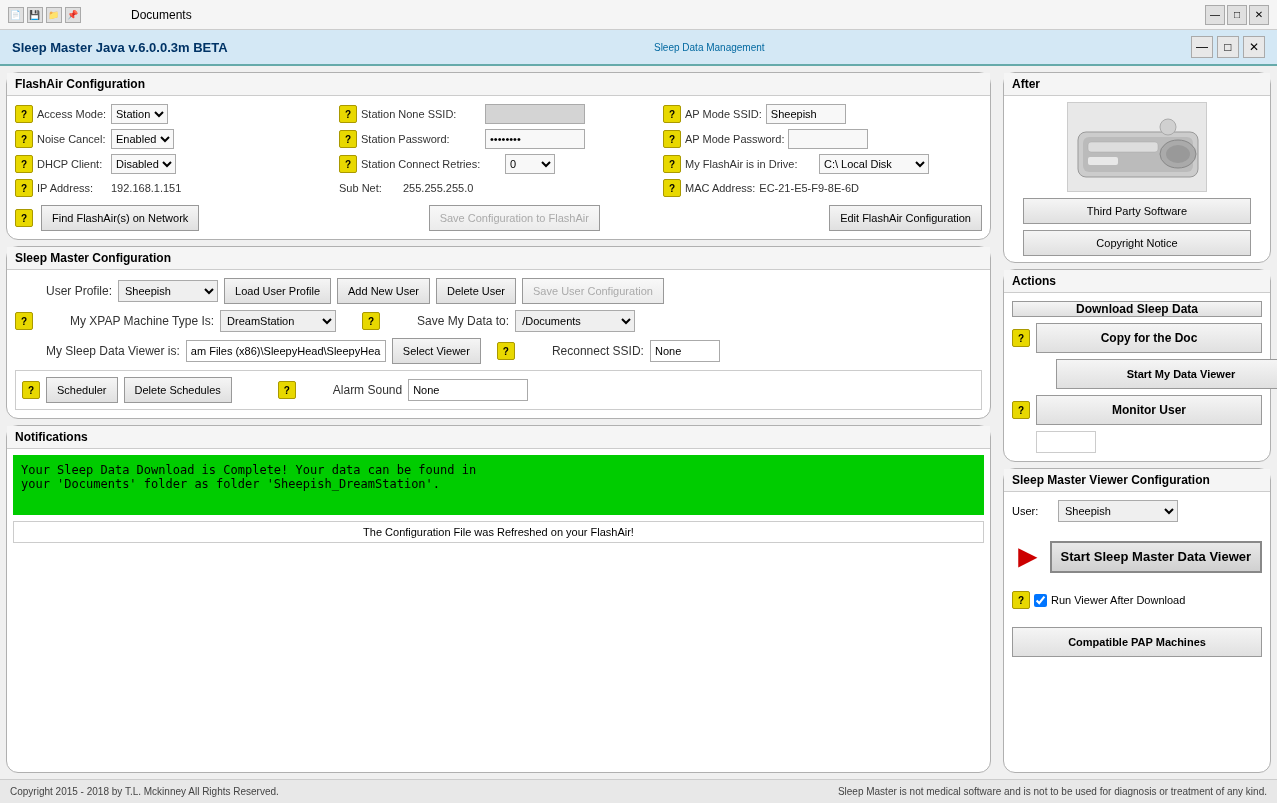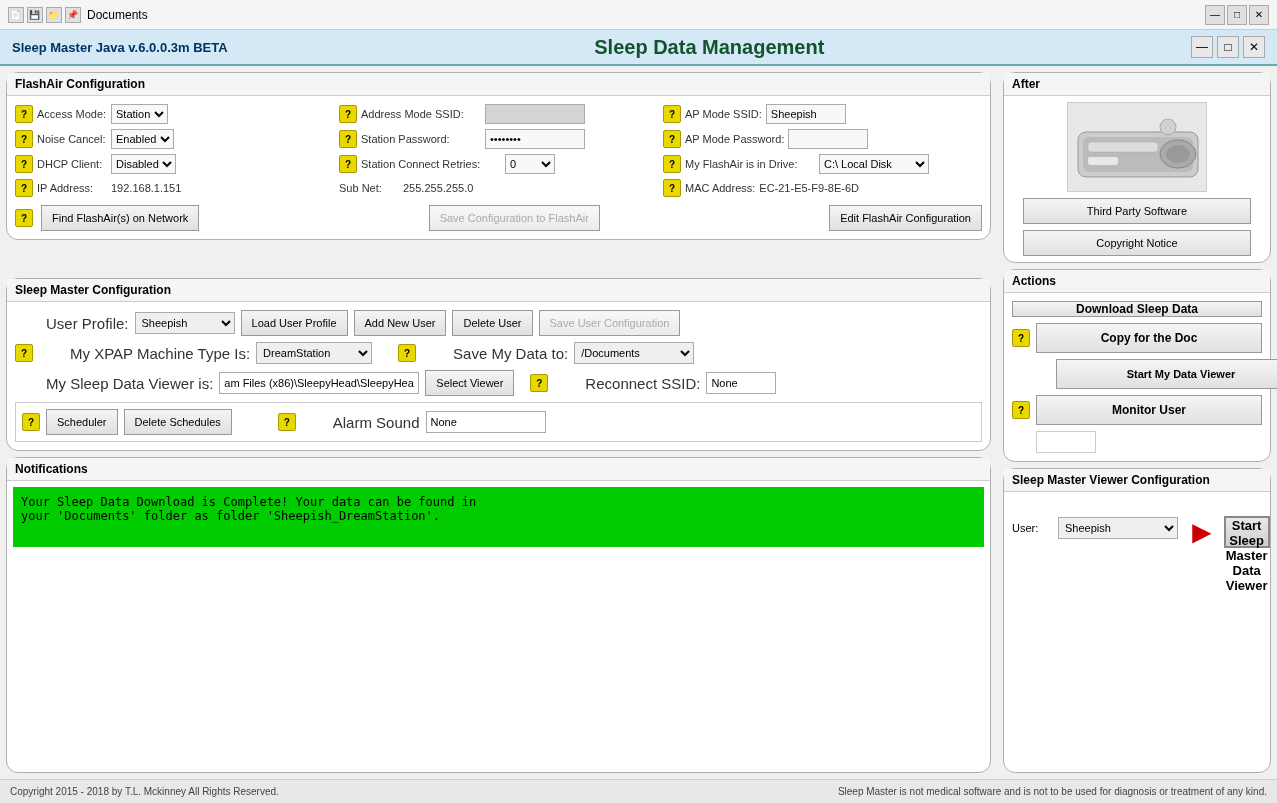--- a/index.html
+++ b/index.html
@@ -23,21 +23,21 @@
       gap: 6px;
     }
     .title-bar-icons { display: flex; gap: 3px; }
     .title-bar-icon {
       width: 16px; height: 16px;
       background: #e0e0e0;
       border: 1px solid #aaa;
       display: flex; align-items: center; justify-content: center;
       font-size: 9px;
     }
-    .title-bar-title { flex: 1; font-size: 12px; }
+    .title-bar-title { flex: 1; font-size: 12px; margin-left: 44px; }
     .title-bar-controls { display: flex; gap: 2px; margin-left: auto; }
     .title-ctrl-btn {
       width: 20px; height: 20px;
       border: 1px solid #aaa;
       background: #e0e0e0;
       display: flex; align-items: center; justify-content: center;
       font-size: 10px; cursor: pointer;
     }
 
     
@@ -168,21 +168,21 @@
     }
 
     
     .smc-row {
       display: flex;
       align-items: center;
       gap: 6px;
       margin-bottom: 6px;
       flex-wrap: wrap;
     }
-    .smc-label { font-size: 15px; color: #333; white-space: nowrap; padding-left: 31px; }
+    .smc-label { font-size: 12px; color: #333; white-space: nowrap; padding-left: 31px; }
     .smc-select {
       height: 22px;
       border: 1px solid #aaa;
       font-size: 11px;
       padding: 0 2px;
     }
     .smc-input {
       height: 22px;
       border: 1px solid #aaa;
       font-size: 11px;
@@ -257,21 +257,21 @@
     .monitor-input {
       width: 60px;
       height: 24px;
       border: 1px solid #ccc;
       background: #fff;
     }
 
     
     .viewer-config-panel .panel-body {
       display: flex;
-      flex-direction: row;
+      flex-direction: column;
       gap: 8px;
     }
     .vc-row {
       display: flex;
       align-items: center;
       gap: 6px;
     }
     .vc-label { font-size: 11px; min-width: 40px; }
     .start-viewer-btn {
       width: 100%;
@@ -351,21 +351,21 @@
     <div class="title-ctrl-btn">—</div>
     <div class="title-ctrl-btn">□</div>
     <div class="title-ctrl-btn">✕</div>
   </div>
 </div>
 
 <div class="app-window">
 
   <div class="app-title-bar">
     <span style="font-weight:bold;font-size:13px;color:#003366;">Sleep Master Java  v.6.0.0.3m  BETA</span>
-    <span style="font-size:20px;font-weight:bold;color:#14532d;">Sleep Data Management</span>
+    <span style="font-size:10px;font-weight:normal;color:#0369a1;">Sleep Data Management</span>
     <div class="app-title-controls">
       <div class="app-ctrl-btn">—</div>
       <div class="app-ctrl-btn">□</div>
       <div class="app-ctrl-btn">✕</div>
     </div>
   </div>
 
   <div class="main-content">
 
     <div class="left-col">
@@ -377,21 +377,21 @@
           <div style="display:grid;grid-template-columns:1fr 1fr 1fr;gap:5px;margin-bottom:5px;">
             <div class="fa-row">
               <div class="help-btn">?</div>
               <span class="fa-label">Access Mode:</span>
               <select class="fa-select">
                 <option>Station</option>
               </select>
             </div>
             <div class="fa-row">
               <div class="help-btn">?</div>
-              <span class="fa-label" style="min-width:120px;">Address Mode SSID:</span>
+              <span class="fa-label" style="min-width:120px;">Station None SSID:</span>
               <input class="fa-input" type="text" style="width: 100px; background: rgb(212, 212, 212);" disabled="">
             </div>
             <div class="fa-row">
               <div class="help-btn">?</div>
               <span class="fa-label">AP Mode SSID:</span>
               <input class="fa-input" type="text" style="width: 80px;" value="Sheepish">
             </div>
           </div>
 
           <div style="display:grid;grid-template-columns:1fr 1fr 1fr;gap:5px;margin-bottom:5px;">
@@ -457,21 +457,21 @@
 
           <div class="fa-buttons">
             <div class="help-btn">?</div>
             <button class="btn">Find FlashAir(s) on Network</button>
             <button class="btn btn-disabled" style="margin-left:auto;">Save Configuration to FlashAir</button>
             <button class="btn" style="margin-left:auto;">Edit FlashAir Configuration</button>
           </div>
         </div>
       </div>
 
-      <div class="panel" style="flex-shrink:0;margin-top:32px;">
+      <div class="panel" style="flex-shrink:0;">
         <div class="panel-title">Sleep Master Configuration</div>
         <div class="panel-body">
 
           <div class="smc-row">
             <span class="smc-label">User Profile:</span>
             <select class="smc-select" style="width:100px;">
               <option>Sheepish</option>
             </select>
             <button class="btn">Load User Profile</button>
             <button class="btn">Add New User</button>
@@ -514,20 +514,21 @@
       </div>
 
       <div class="bottom-row">
         <div class="panel notif-panel">
           <div class="panel-title">Notifications</div>
           <div class="panel-body">
             <div class="notif-green">
               <div>Your Sleep Data Download is Complete! Your data can be found in</div>
               <div>your 'Documents' folder as folder 'Sheepish_DreamStation'.</div>
             </div>
+            <div class="notif-status">The Configuration File was Refreshed on your FlashAir!</div>
           </div>
         </div>
       </div>
 
     </div>
 
     <div class="right-col">
 
       <div class="panel about-panel">
         <div class="panel-title">After</div>

